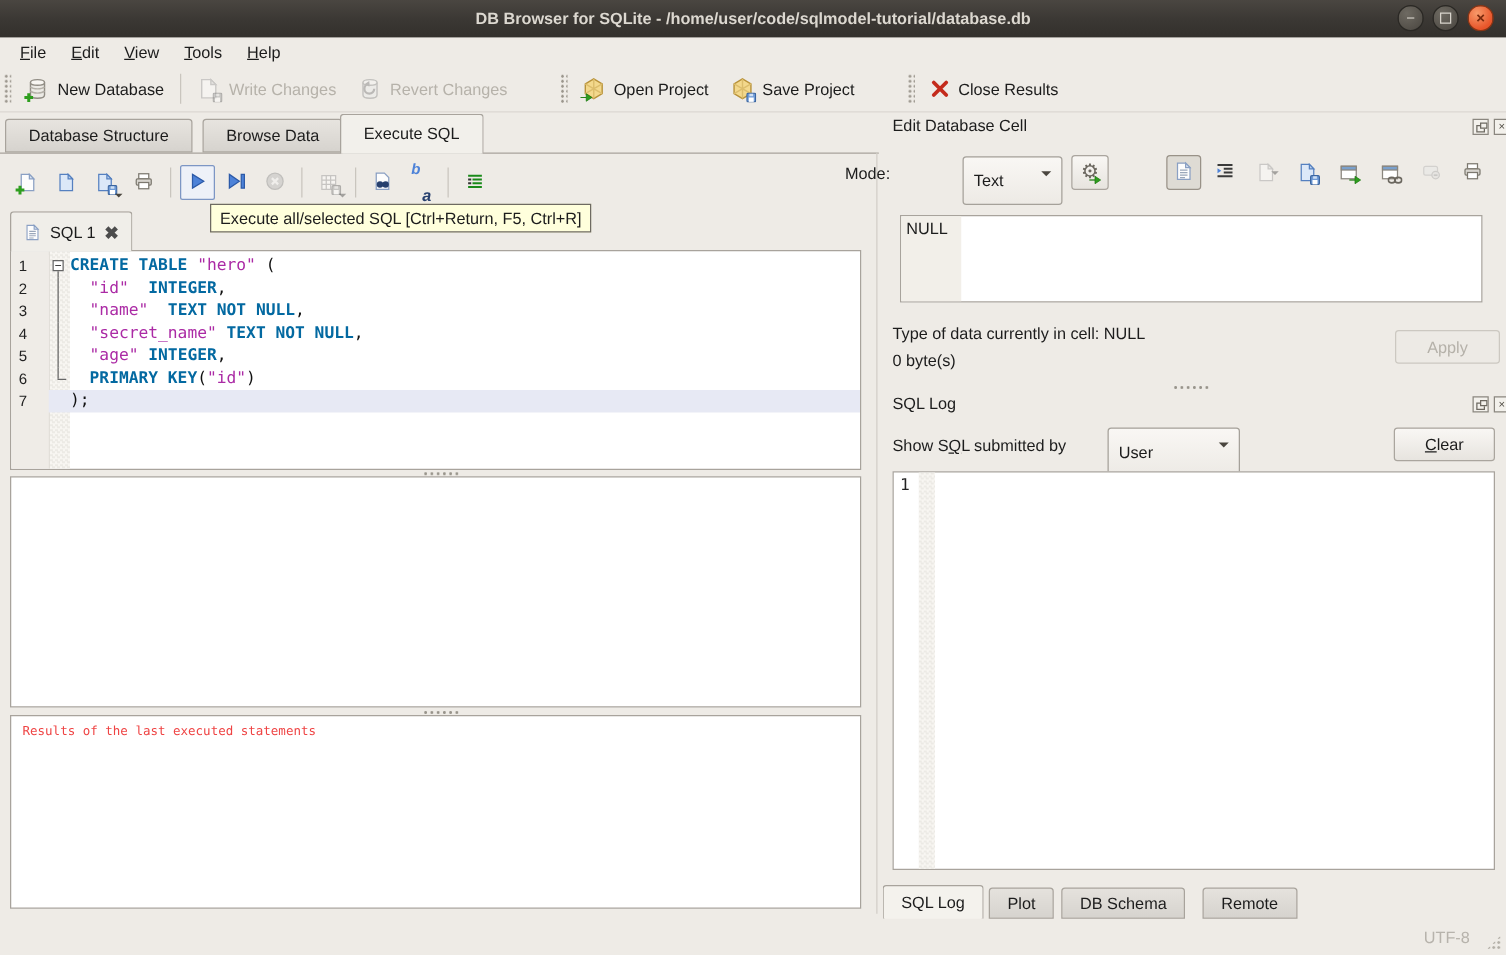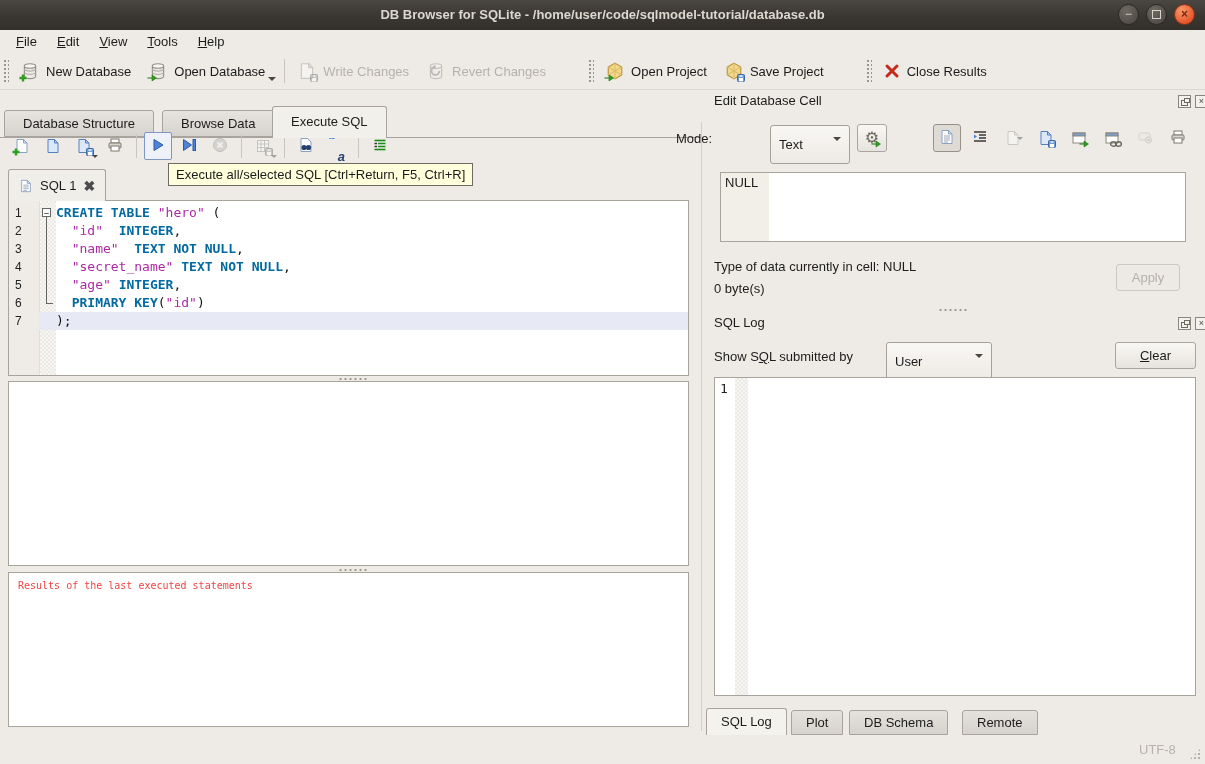--- a/index.html
+++ b/index.html
@@ -37,21 +37,21 @@
   .tbtn .caret{position:absolute;right:-2px;bottom:4px;}
 
   .ic18{width:18px;height:18px;}
   .ic16{width:16px;height:16px;}
   .icwrap{position:relative;display:inline-block;line-height:0;}
   .ov{position:absolute;line-height:0;}
   .ov.bl{left:-2px;bottom:-2px;}
   .ov.br{right:-2px;bottom:-2px;}
 
   
-  .tabbar{position:absolute;left:0;top:105px;width:705px;height:33px;}
+  .tabbar{position:absolute;left:0;top:90px;width:705px;height:33px;}
   .tabline{position:absolute;left:0;top:32px;width:703px;height:1px;background:#a8a39c;}
   .mtab{position:absolute;top:5px;height:27px;box-sizing:border-box;border:1px solid #a8a39c;
     background:linear-gradient(#e7e4df,#d6d3ce);border-radius:3px 3px 0 0;
     padding:0 18px;line-height:26px;}
   .mtab.active{top:1px;height:32px;background:#f2f0eb;line-height:30px;z-index:3;border-bottom:none;text-align:right;}
 
   
   .sqltoolbar{position:absolute;left:8px;top:127px;height:38px;display:flex;align-items:center;gap:3px;}
   .sbtn{width:28px;height:28px;display:flex;align-items:center;justify-content:center;position:relative;}
   .sbtn.hovered{border:1px solid #7d96c4;background:#eef1f8;box-sizing:border-box;border-radius:2px;}
@@ -253,30 +253,20 @@
   <div class="tbtn">
     <span class="icwrap"><svg class="ic18">
           <use href="#s-cyl"></use>
         </svg>
       <span class="ov bl"><svg width="8" height="8">
             <use href="#s-plus"></use>
           </svg></span></span>
     <span class="lbl">New Database</span>
   </div>
 
-  <div class="tbtn" style="margin-right:6px">
-    <span class="icwrap"><svg class="ic18">
-          <use href="#s-cyl"></use>
-        </svg>
-      <span class="ov bl"><svg width="10" height="8">
-            <use href="#s-garrow"></use>
-          </svg></span></span>
-    <span class="lbl">Open Database</span>
-    <span class="caret"></span>
-  </div>
 
   <div class="vline"></div>
 
   <div class="tbtn disabled">
     <span class="icwrap"><svg class="ic18">
           <use href="#s-doc"></use>
         </svg>
       <span class="ov br"><svg width="8" height="8">
             <use href="#s-floppy"></use>
           </svg></span></span>
@@ -535,21 +525,21 @@
     </div>
 </div>
 
 <div class="cellbox">
   <div class="nullcol"></div>
   <span class="nullval">NULL</span>
 </div>
 
 <span class="abs" style="left:714px;top:259px;">Type of data currently in cell: NULL</span>
 <span class="abs" style="left:714px;top:281px;">0 byte(s)</span>
-<div class="pushbtn disabled" style="left:1116px;top:264px;width:64px;">
+<div class="pushbtn disabled" style="left:1116px;top:264px;width:84px;">
   <span>Apply</span>
 </div>
 
 <div class="split-dots" style="left:938px;top:308px;"></div>
 
 <div class="dock-title" style="left:714px;top:315px;">SQL Log</div>
 <div class="dockbtns" style="left:1178px;top:317px;">
   <span class="dockbtn float"></span>
   <span class="dockbtn">×</span>
 </div>

